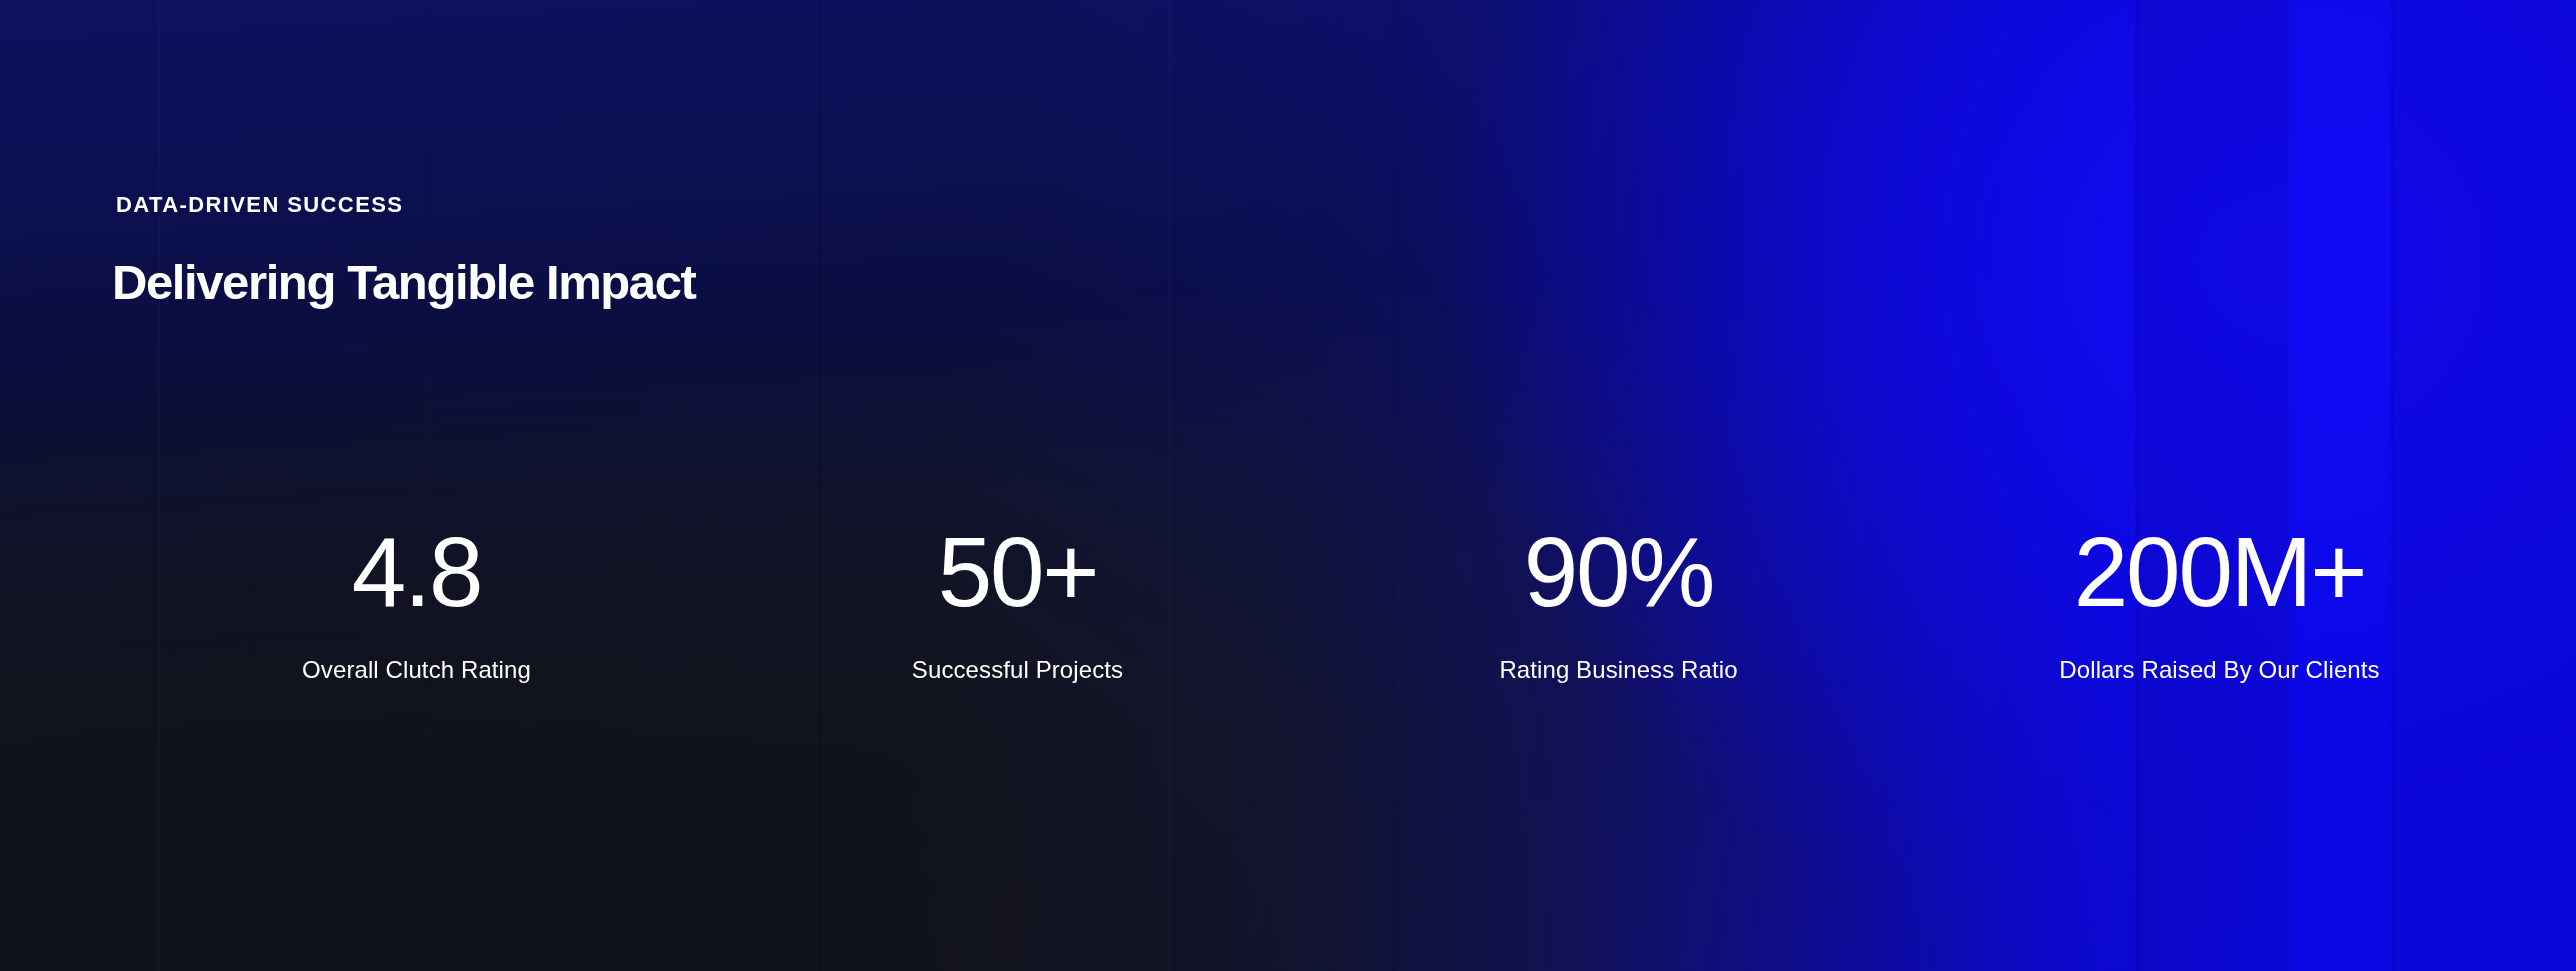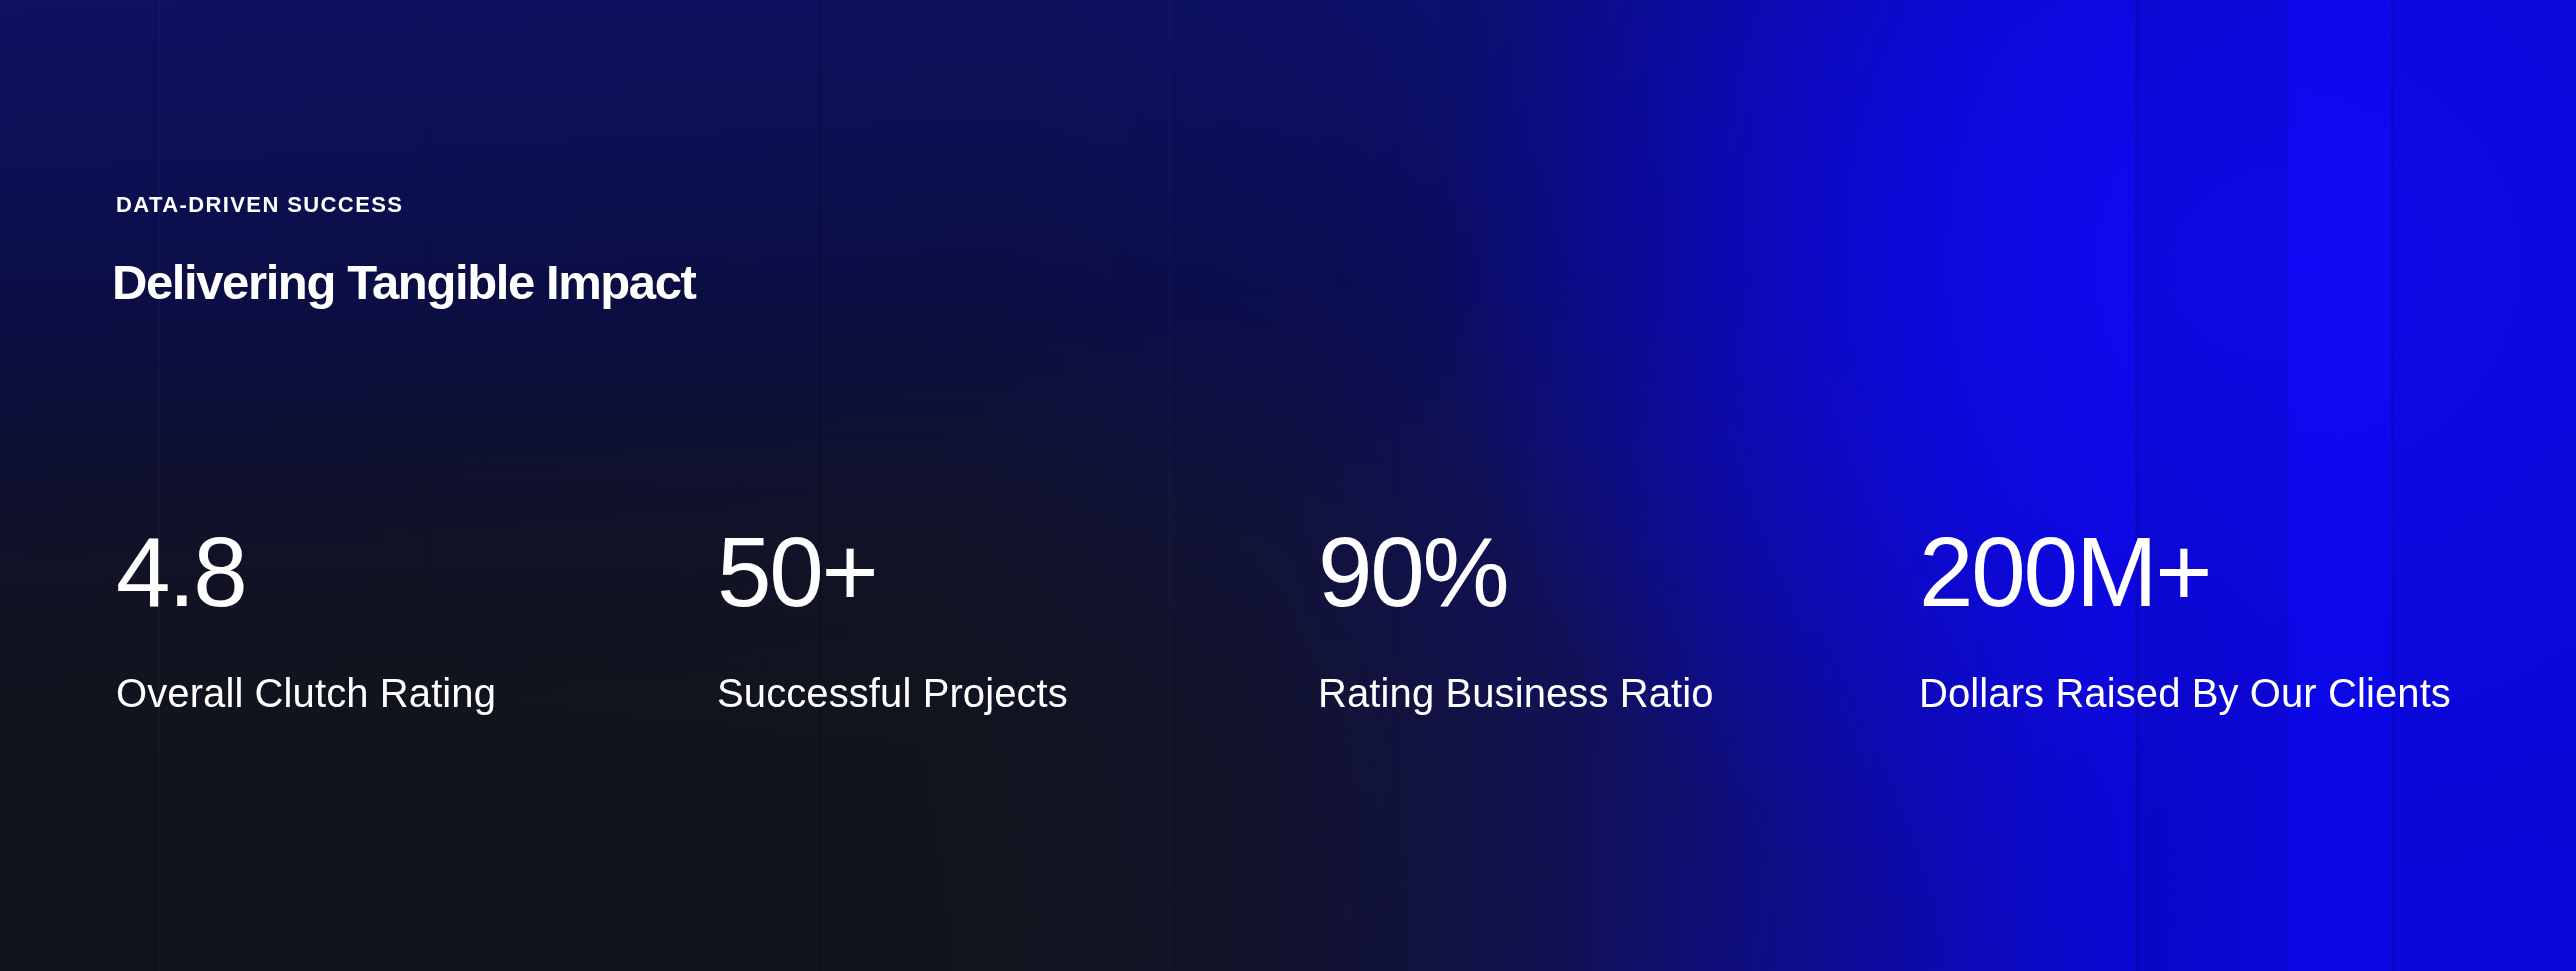--- a/index.html
+++ b/index.html
@@ -105,20 +105,21 @@
         rgba(0,0,0,0.012) 0.9px 1.8px);
   }
 
   
   .content {
     position: relative;
     z-index: 5;
     width: 2176px;
     height: 971px;
     padding: 0 116px;
+    text-align: center;
   }
 
   .eyebrow {
     position: absolute;
     left: 116px;
     top: 194px;
     font-size: 22px;
     font-weight: 700;
     letter-spacing: 1.4px;
     color: #ffffff;
@@ -157,22 +158,22 @@
     font-size: 98px;
     font-weight: 400;
     letter-spacing: -2.2px;
     color: #ffffff;
     line-height: 1;
     white-space: nowrap;
   }
 
   .stat-label {
     display: block;
-    margin-top: 48px;
-    font-size: 40px;
+    margin-top: 35px;
+    font-size: 24px;
     font-weight: 400;
     letter-spacing: 0.1px;
     color: #ffffff;
     line-height: 1.2;
     white-space: nowrap;
   }
 </style>
 </head>
 <body>
 

